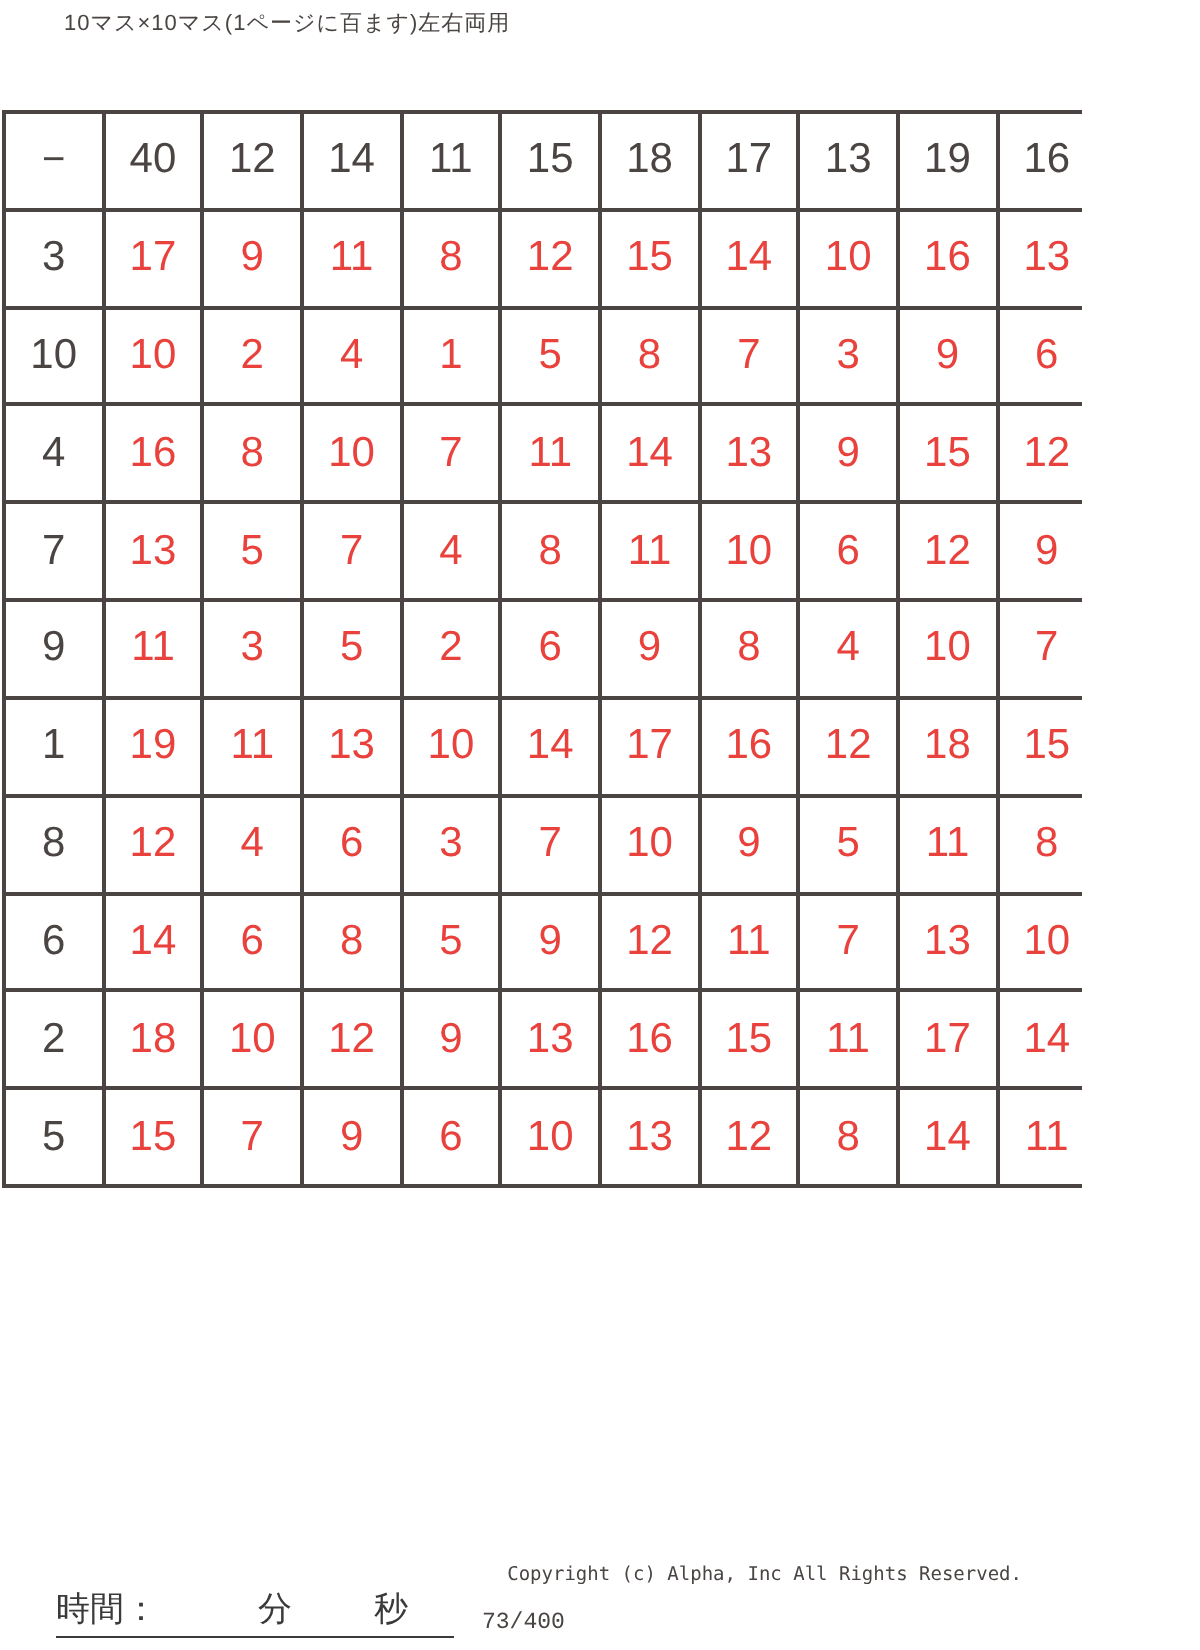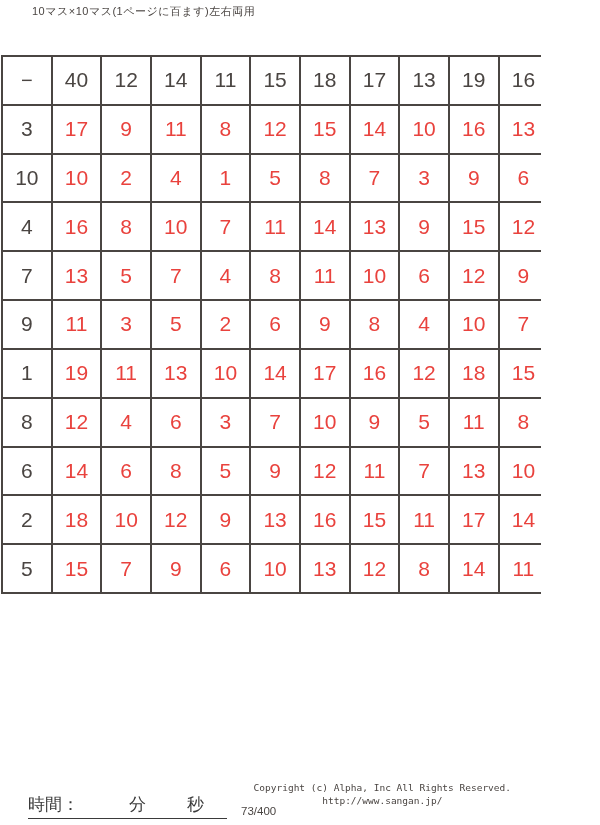--- a/index.html
+++ b/index.html
@@ -65,27 +65,27 @@
   }
   .footer-time .t-label { position: absolute; left: 0;   bottom: 2px; }
   .footer-time .t-min   { position: absolute; left: 101px; bottom: 2px; }
   .footer-time .t-sec   { position: absolute; left: 159px; bottom: 2px; }
   .page-counter {
     position: absolute;
     left: 241px;
     top: 805px;
     font-size: 11.5px;
     color: #4a4542;
-    font-family: Liberation Sans, sans-serif;
+    font-family: Liberation Mono, monospace;
   }
   .copyright {
     position: absolute;
     right: 30px;
     top: 781px;
-    text-align: center;
+    text-align: right;
     font-size: 9.5px;
     line-height: 13px;
     color: #4a4542;
     font-family: "DejaVu Sans Mono", "Liberation Mono", monospace;
     white-space: nowrap;
   }
 </style>
 </head>
 <body>
 
@@ -257,16 +257,15 @@
   <div class="footer-time">
     <span class="t-label">時間：</span>
     <span class="t-min">分</span>
     <span class="t-sec">秒</span>
   </div>
 
   <div class="page-counter">73/400</div>
 
   <div class="copyright">
     <div>Copyright (c) Alpha, Inc All Rights Reserved.</div>
-    <div>http://www.sangan.jp/</div>
   </div>
 
 </div>
 
 </body></html>

